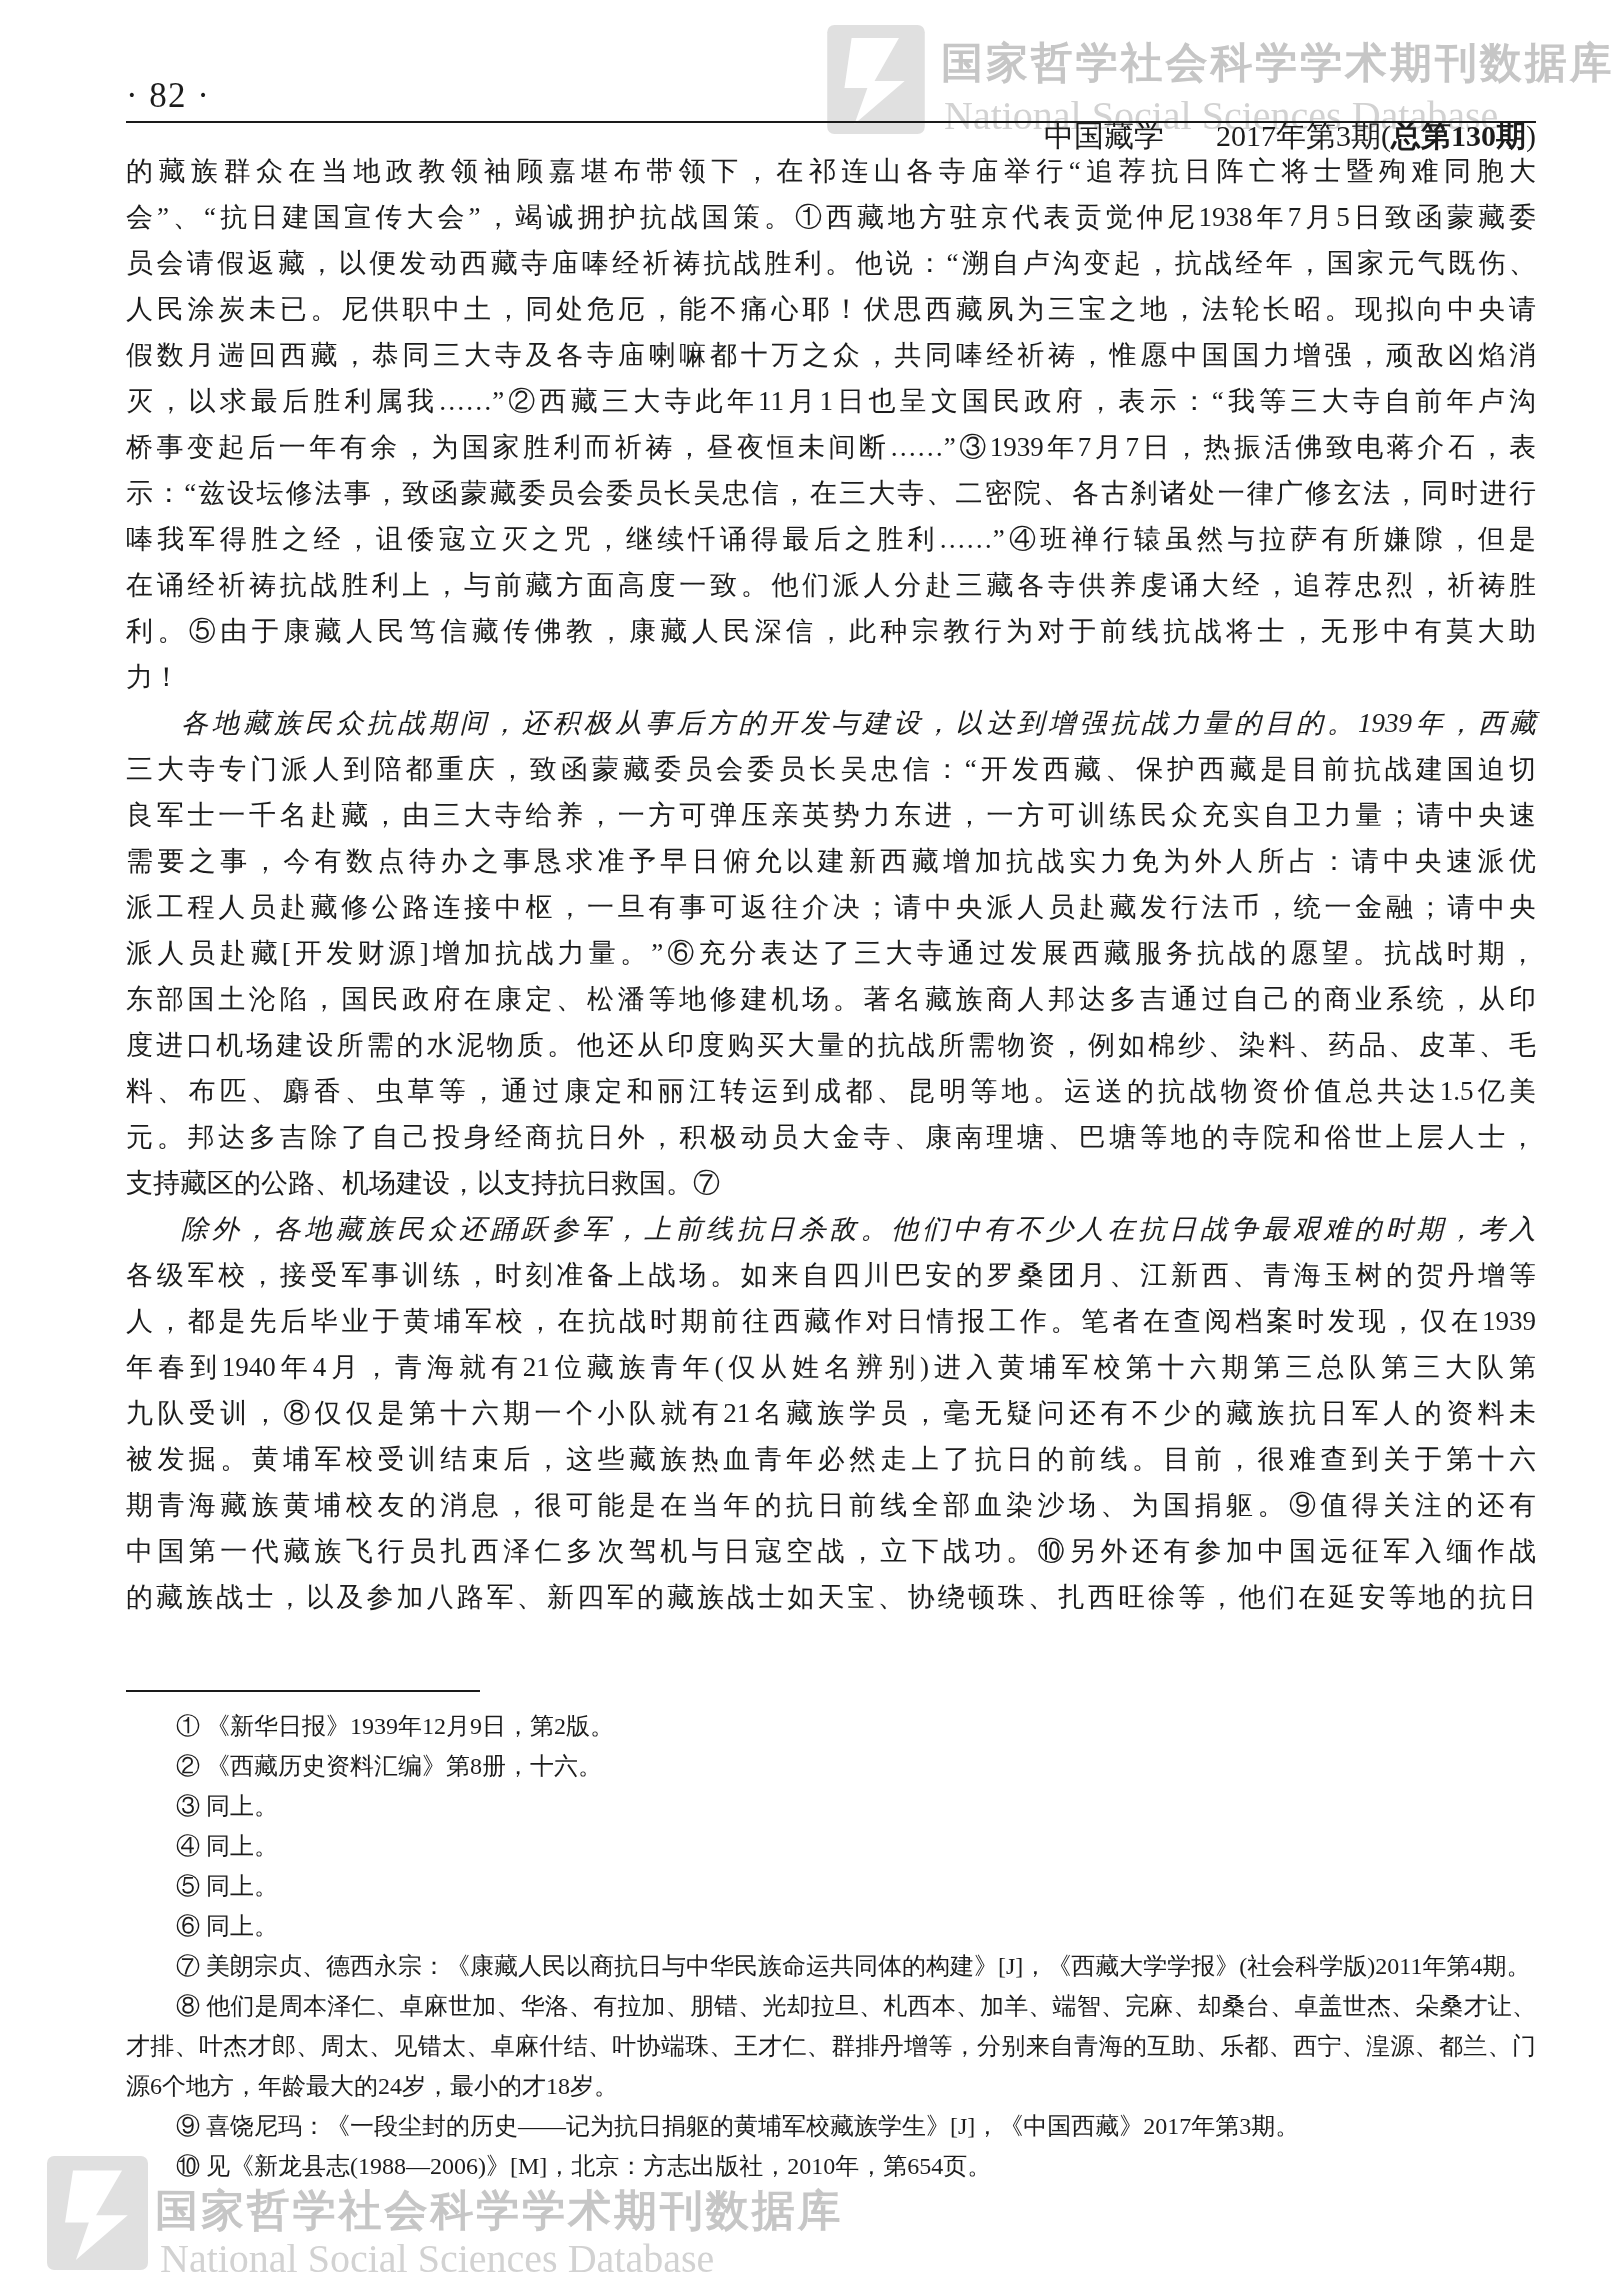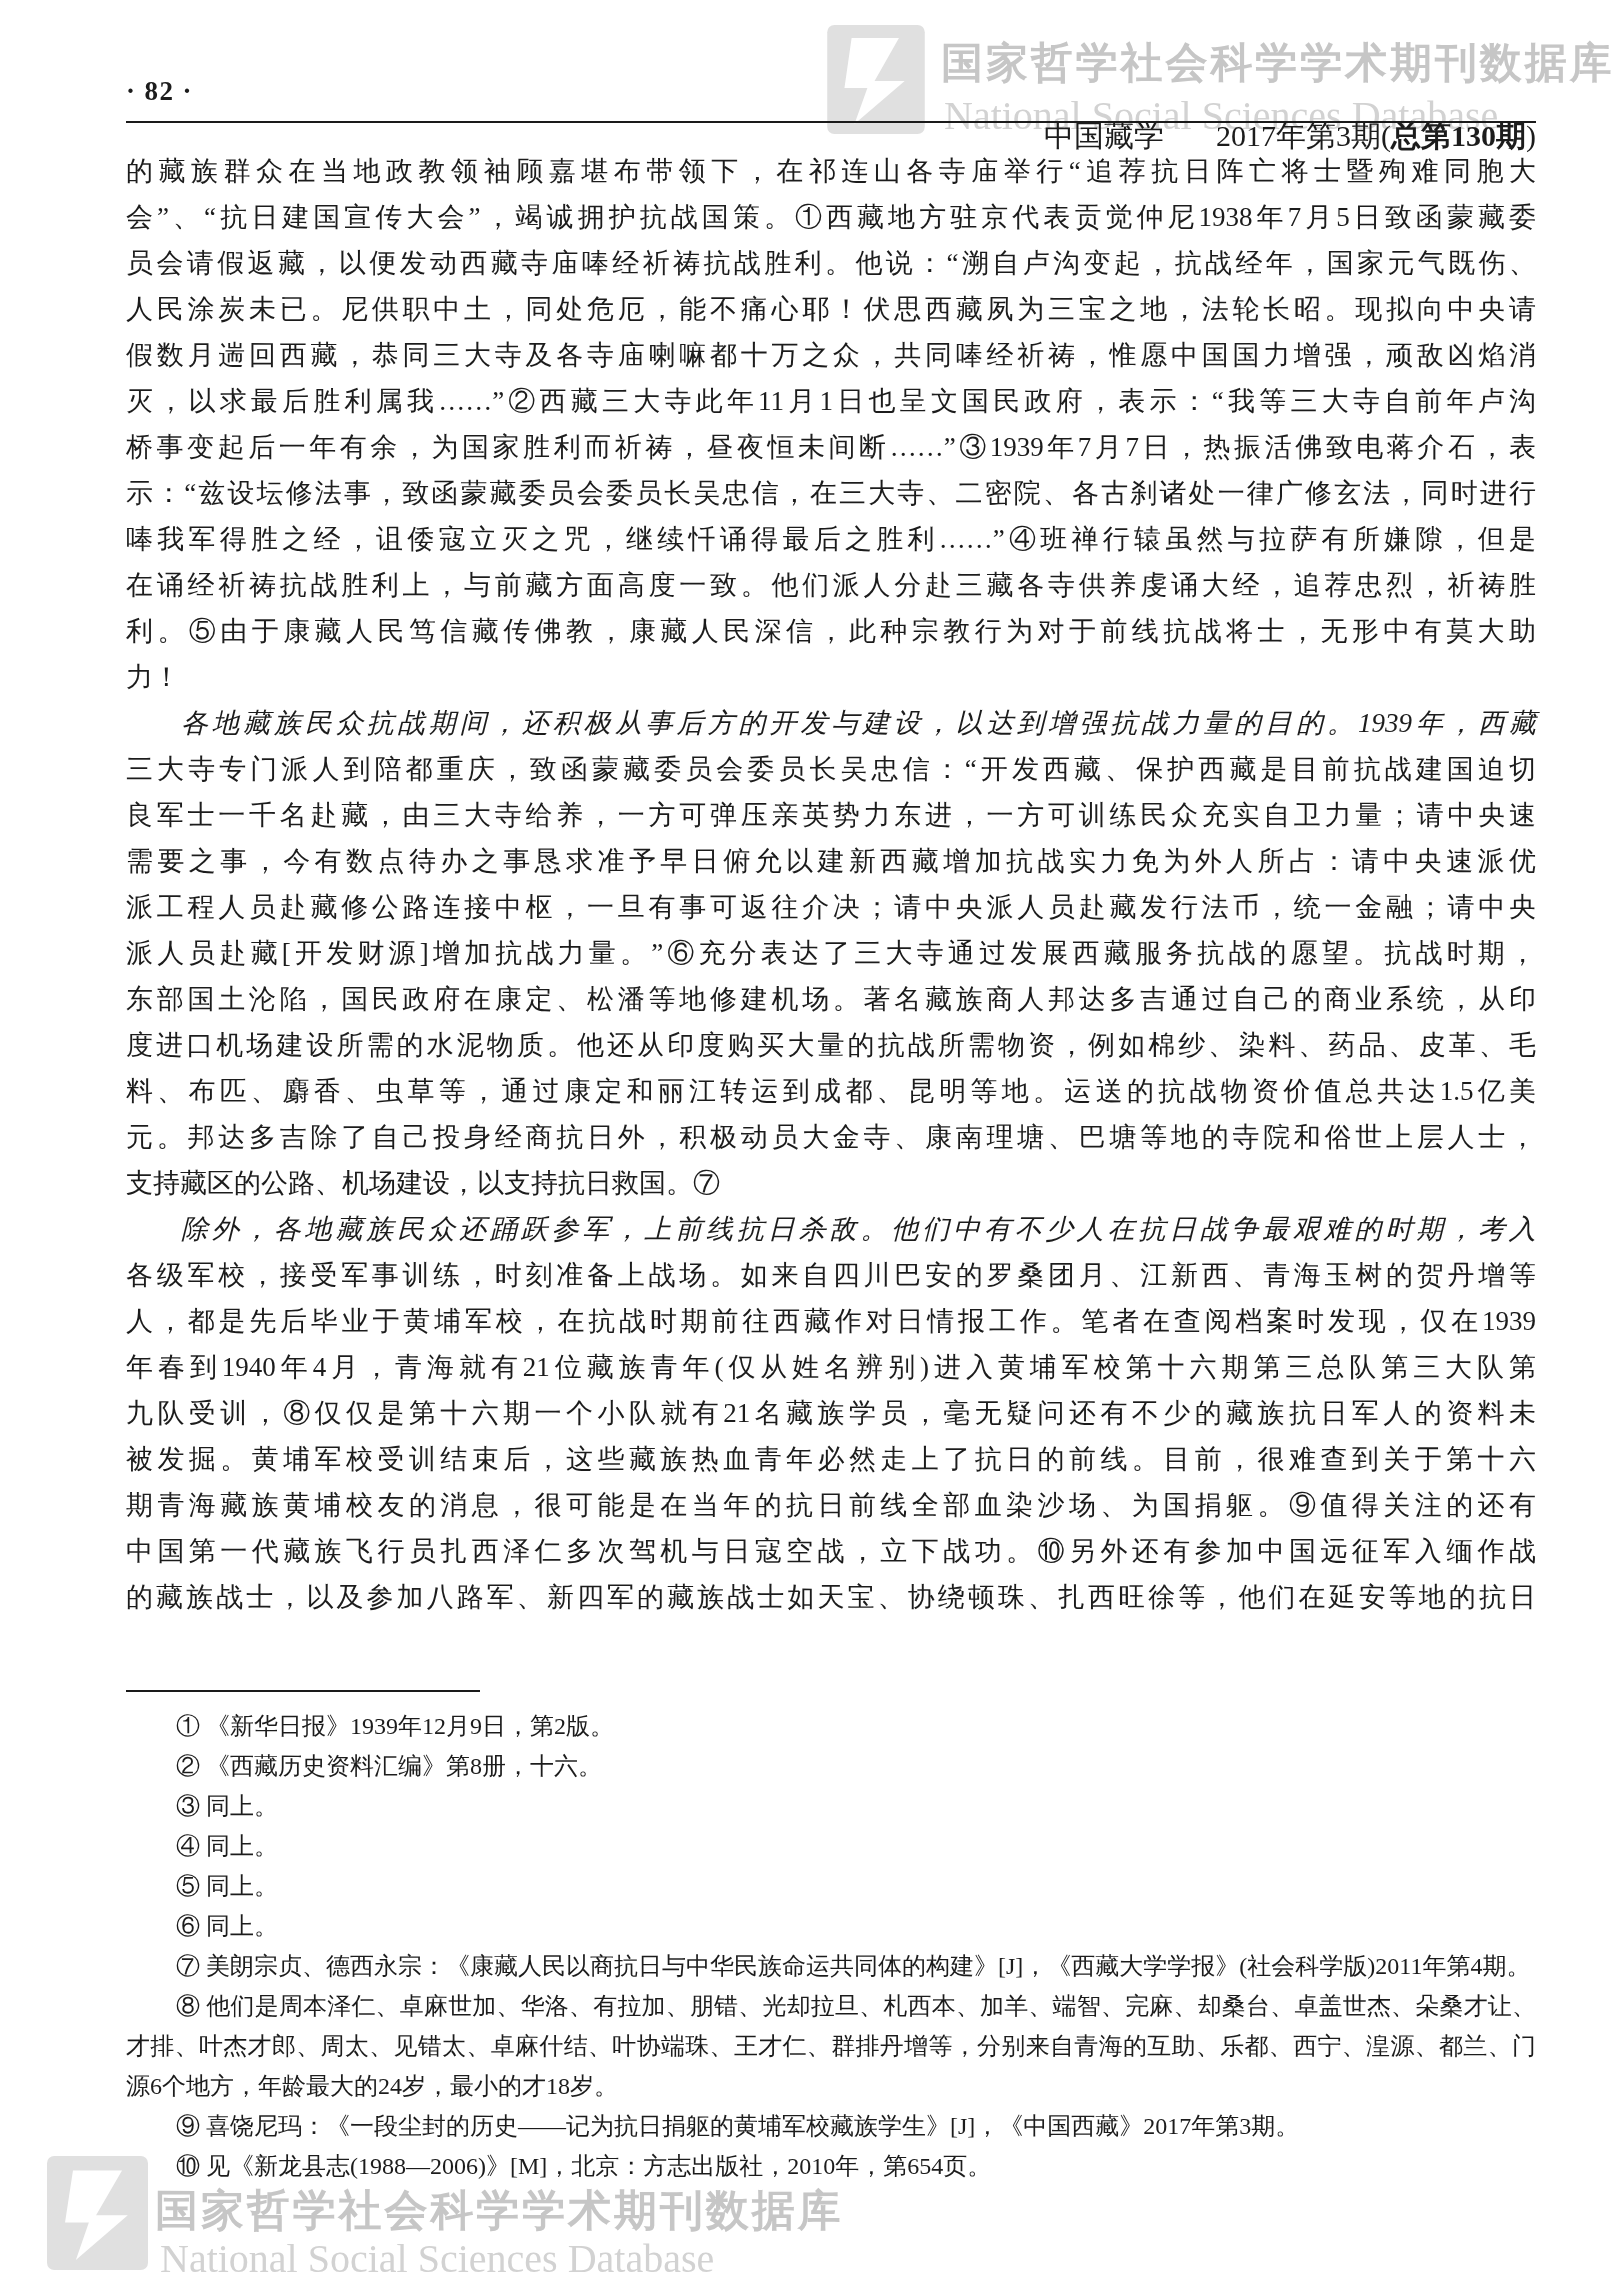--- a/index.html
+++ b/index.html
@@ -12,21 +12,21 @@
   .wm{position:absolute;pointer-events:none;}
   .wm-cn{font-weight:bold;letter-spacing:2.9px;white-space:nowrap;}
   .wm-en{font-weight:normal;white-space:nowrap;font-family:"Liberation Serif","DejaVu Serif",serif;}
   #wm-top-cn{left:941px;top:35px;font-size:42px;}
   #wm-top-en{left:944px;top:92px;font-size:40px;}
   #wm-top-logo{left:827px;top:24.5px;}
   #wm-bot-cn{left:155px;top:2182px;font-size:43px;}
   #wm-bot-en{left:160px;top:2235px;font-size:40px;}
   #wm-bot-logo{left:47px;top:2156px;}
   
-  #page-number{position:absolute;left:126px;top:76px;font-size:27px;letter-spacing:1.4px;font-weight:bold;}
+  #page-number{position:absolute;left:126px;top:76px;font-size:35px;letter-spacing:1.4px;}
   #journal-line{position:absolute;right:86px;top:73px;font-size:30px;white-space:nowrap;margin-top:43px;}
   #journal-line .gap{display:inline-block;width:52px;}
   #journal-line .bold{font-weight:bold;}
   #header-rule{position:absolute;left:126px;top:121px;width:1410px;height:2.2px;background:#1a1a1a;}
   
   #body-text{position:absolute;left:126px;top:148px;width:1410px;font-size:27px;line-height:46px;}
   .bline{text-align:justify;text-align-last:justify;white-space:normal;}
   .bline.pend{text-align-last:left;}
   .bline.ind{text-indent:55px;font-style:italic;}
   

